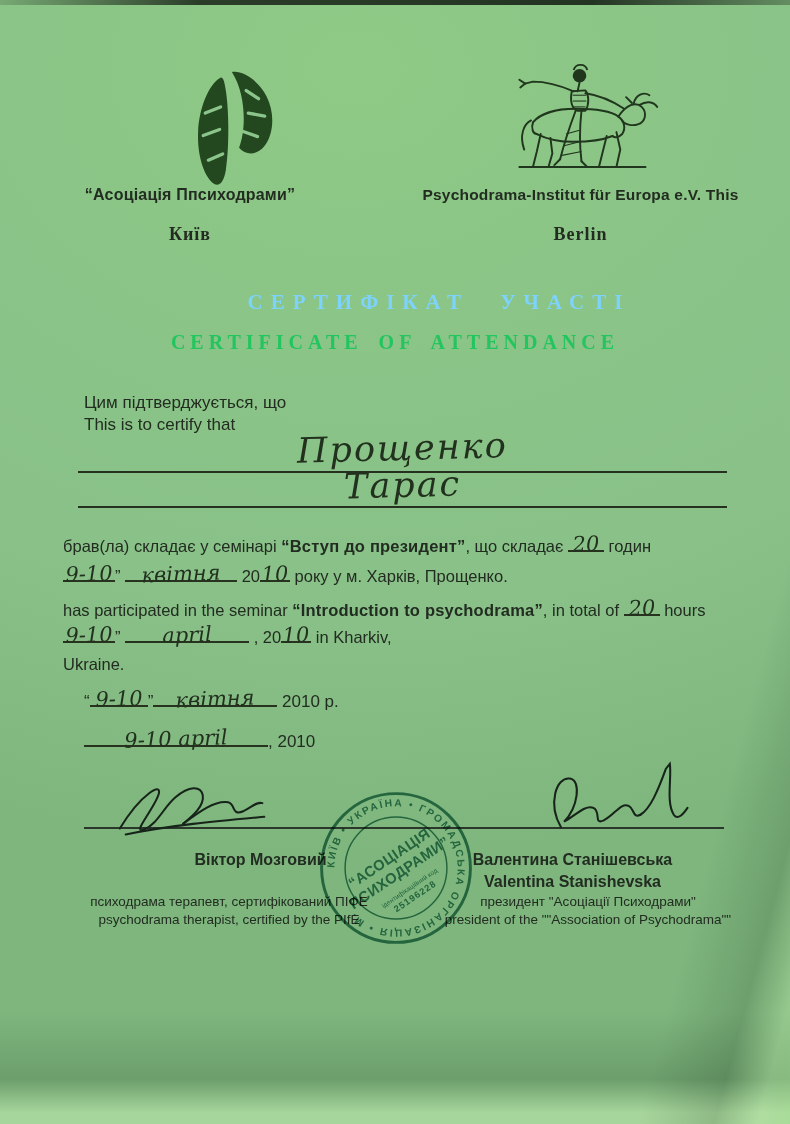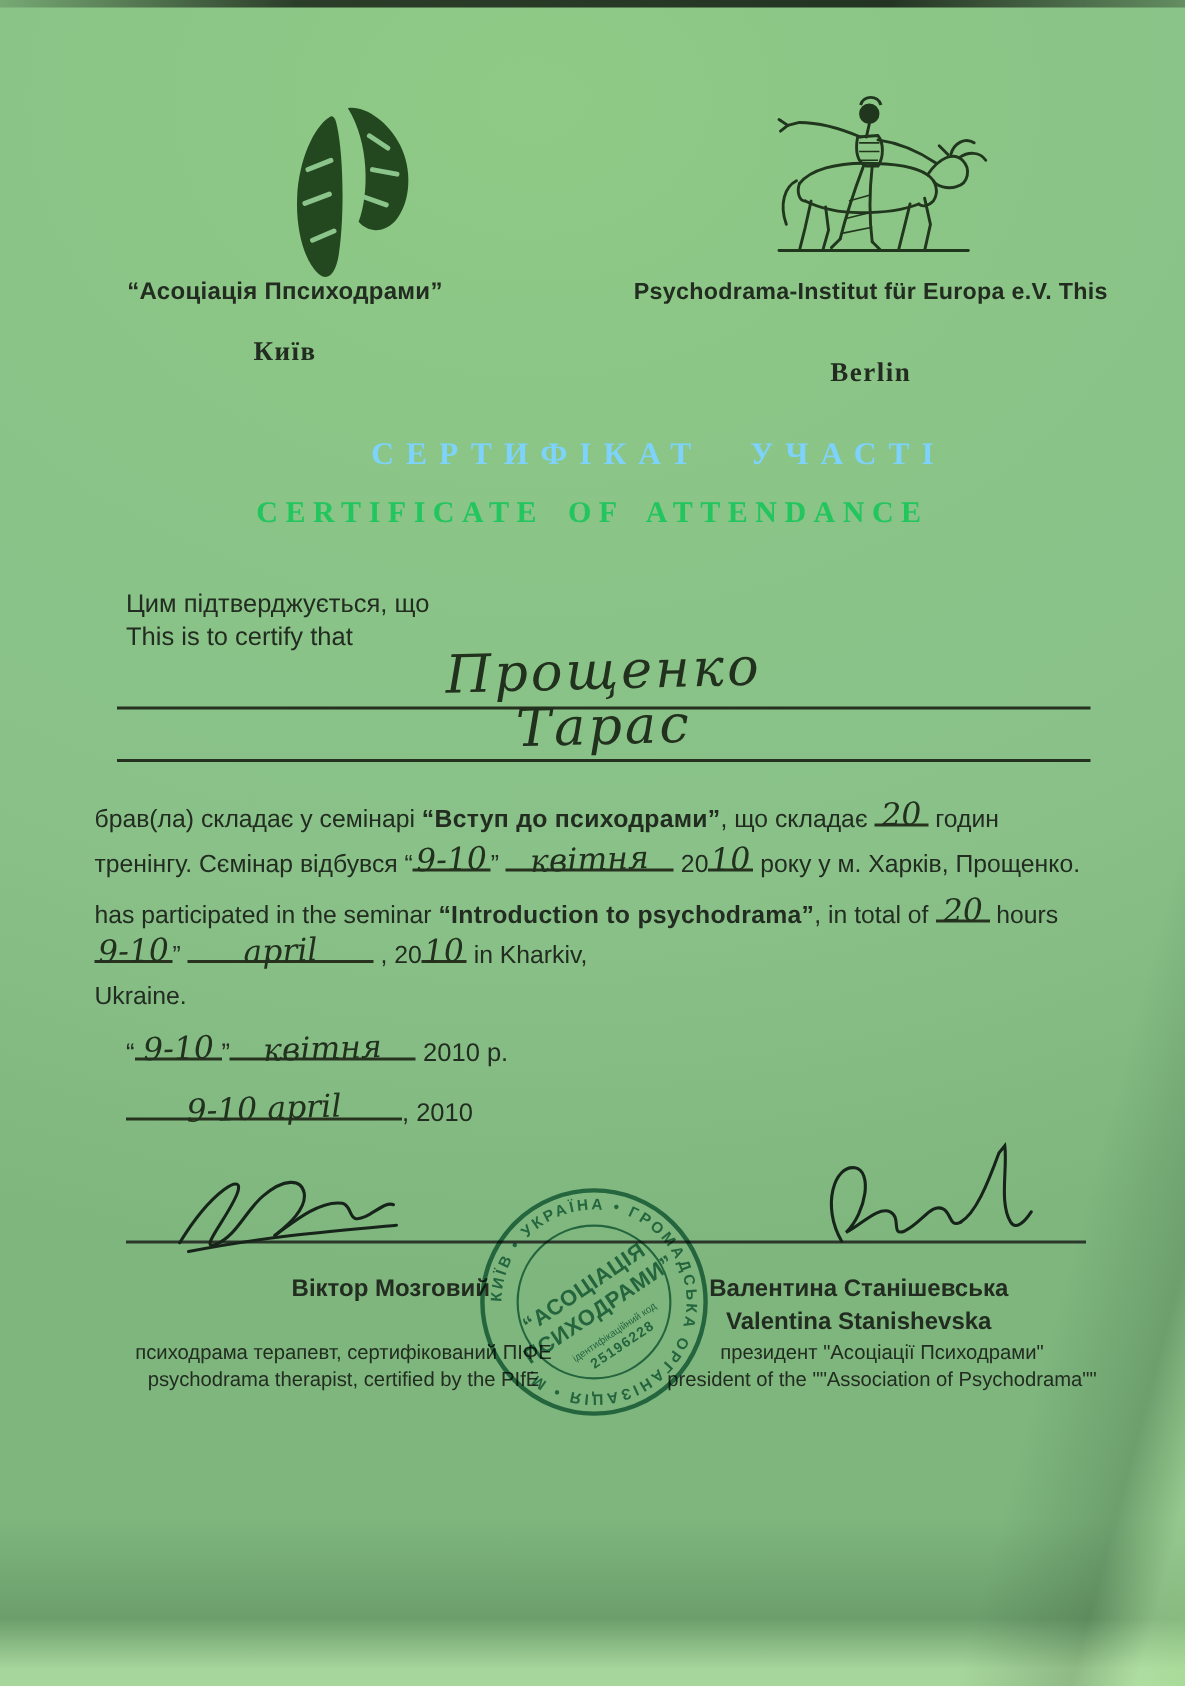--- a/index.html
+++ b/index.html
@@ -93,38 +93,38 @@
         <path d="M77,44 L91,44"></path>
         <path d="M78,50 L90,50"></path>
       <path d="M70,78 L84,74"></path>
         <path d="M68,90 L84,86"></path>
         <path d="M66,100 L86,96"></path>
     </g>
     <circle cx="84" cy="18" r="7" fill="#20361d"></circle>
     <path d="M78,12 C80,5 90,5 92,12" fill="none" stroke="#20361d" stroke-width="2"></path>
   </svg>
   <div class="abs ctr org" style="left:408px;top:186px;width:345px;font-size:15.5px;">Psychodrama-Institut für Europa e.V.  This</div>
-  <div class="abs ctr city" style="left:408px;top:238px;width:345px;">Berlin</div>
+  <div class="abs ctr city" style="left:408px;top:224px;width:345px;">Berlin</div>
 
   <div class="abs ctr title-uk" style="left:0;top:290px;width:790px;">СЕРТИФІКАТ УЧАСТІ</div>
   <div class="abs ctr title-en" style="left:0;top:331px;width:790px;">CERTIFICATE OF ATTENDANCE</div>
 
   <div class="abs body-txt" style="left:84px;top:392px;">Цим підтверджується, що</div>
   <div class="abs body-txt" style="left:84px;top:414px;">This is to certify that</div>
 
   <div class="abs name-line" style="left:78px;top:428px;width:649px;height:43px;">
     <span class="hw">Прощенко</span>
   </div>
   <div class="abs name-line" style="left:78px;top:465px;width:649px;height:41px;">
     <span class="hw">Тарас</span>
   </div>
 
   <p class="abs para" style="left:63px;top:531px;width:680px;">
-    <span>брав(ла) складає у   семінарі </span><b>“Вступ до психодрами”</b><span>, що складає </span><span class="blank w34"><i class="hw">20</i></span><span> годин</span><br>
-    <span>тренінгу. Сємінар відбувся “</span><span class="blank w52"><i class="hw">9-10</i></span><span>”</span> <span class="blank w110"><i class="hw">квітня</i></span><span> 20</span><span class="blank w26"><i class="hw">10</i></span><span> року у  м. Харків, Прощенко.</span>
+    <span>брав(ла) складає у   семінарі </span><b>“Вступ до президент”</b><span>, що складає </span><span class="blank w34"><i class="hw">20</i></span><span> годин</span><br>
+    <span class="blank w52"><i class="hw">9-10</i></span><span>”</span> <span class="blank w110"><i class="hw">квітня</i></span><span> 20</span><span class="blank w26"><i class="hw">10</i></span><span> року у  м. Харків, Прощенко.</span>
   </p>
 
   <p class="abs para" style="left:63px;top:597px;width:690px;line-height:27px;">
     <span>has participated in the seminar </span><b>“Introduction to  psychodrama”</b><span>, in total of </span><span class="blank w34"><i class="hw">20</i></span><span> hours</span><br>
     <span class="blank w52"><i class="hw">9-10</i></span><span>”</span> <span class="blank w120"><i class="hw">april</i></span><span> , 20</span><span class="blank w26"><i class="hw">10</i></span><span> in Kharkiv,</span><br>
     <span>Ukraine.</span>
   </p>
 
   <div class="abs body-txt" style="left:84px;top:690px;font-size:17px;">
     <span>“</span><span class="blank w58"><i class="hw">9-10</i></span><span>”</span><span class="blank w120"><i class="hw">квітня</i></span>&nbsp;<span>2010 р.</span>

